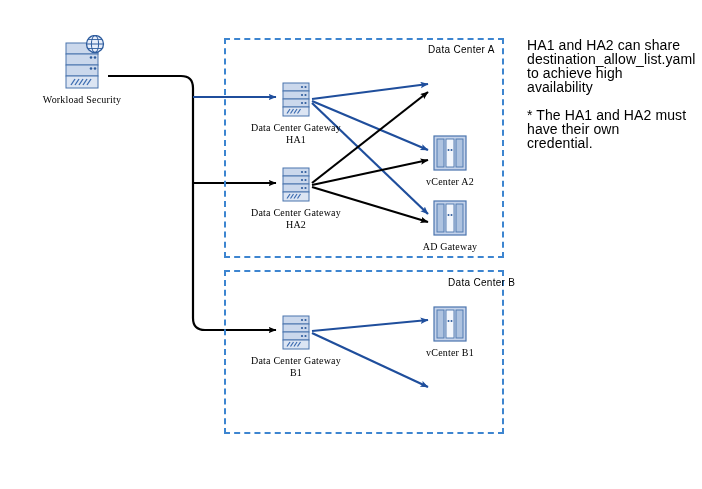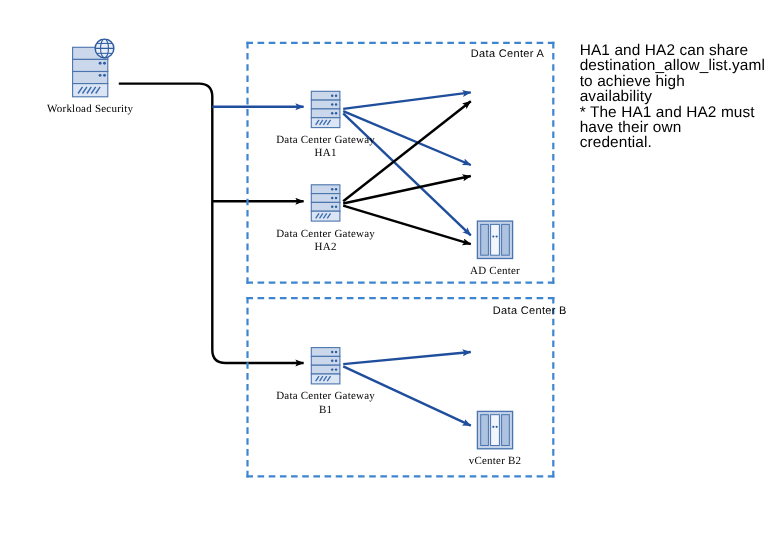--- a/index.html
+++ b/index.html
@@ -60,20 +60,21 @@
   }
   .note {
     position: absolute;
     font-size: 14px;
     line-height: 14px;
     color: #000000;
     width: 160px;
     letter-spacing: 0.1px;
   }
   .note-block + .note-block {
+    margin-top: 14px;
   }
 </style>
 </head>
 <body>
 
 <div id="canvas">
 
   <svg id="wires" viewBox="0 0 702 489">
     <defs>
       <marker id="arrow-blue" markerWidth="9" markerHeight="9" refX="7.5" refY="3.2" orient="auto" markerUnits="userSpaceOnUse">
@@ -209,44 +210,55 @@
         <line x1="16.5" y1="32.5" x2="19.5" y2="28"></line>
       </g>
     </svg>
     <div class="node-label">
       <div>Data Center Gateway</div>
       <div>B1</div>
     </div>
   </div>
 
 
+  <div class="node" style="left:432px; top:133px;">
+    <svg class="node-icon" width="36" height="40" viewBox="0 0 36 40">
+      <rect x="2" y="3" width="32" height="34" fill="#c5d3ea" stroke="#4a74ad" stroke-width="1.2"></rect>
+      <rect x="5" y="6" width="7" height="28" fill="#aec3e0" stroke="#4a74ad" stroke-width="0.9"></rect>
+      <rect x="14" y="6" width="8" height="28" fill="#f2f6fc" stroke="#4a74ad" stroke-width="0.9"></rect>
+      <rect x="24" y="6" width="7" height="28" fill="#aec3e0" stroke="#4a74ad" stroke-width="0.9"></rect>
+      <circle cx="16.5" cy="17" r="1" fill="#2f5d9e"></circle>
+      <circle cx="19.5" cy="17" r="1" fill="#2f5d9e"></circle>
+    </svg>
+    <div class="node-label">vCenter A2</div>
+  </div>
 
   <div class="node" style="left:432px; top:198px;">
     <svg class="node-icon" width="36" height="40" viewBox="0 0 36 40">
       <rect x="2" y="3" width="32" height="34" fill="#c5d3ea" stroke="#4a74ad" stroke-width="1.2"></rect>
       <rect x="5" y="6" width="7" height="28" fill="#aec3e0" stroke="#4a74ad" stroke-width="0.9"></rect>
       <rect x="14" y="6" width="8" height="28" fill="#f2f6fc" stroke="#4a74ad" stroke-width="0.9"></rect>
       <rect x="24" y="6" width="7" height="28" fill="#aec3e0" stroke="#4a74ad" stroke-width="0.9"></rect>
       <circle cx="16.5" cy="17" r="1" fill="#2f5d9e"></circle>
       <circle cx="19.5" cy="17" r="1" fill="#2f5d9e"></circle>
     </svg>
-    <div class="node-label">AD Center</div>
-  </div>
-
-
-  <div class="node" style="left:432px; top:371px;">
+    <div class="node-label">AD Gateway</div>
+  </div>
+
+  <div class="node" style="left:432px; top:304px;">
     <svg class="node-icon" width="36" height="40" viewBox="0 0 36 40">
       <rect x="2" y="3" width="32" height="34" fill="#c5d3ea" stroke="#4a74ad" stroke-width="1.2"></rect>
       <rect x="5" y="6" width="7" height="28" fill="#aec3e0" stroke="#4a74ad" stroke-width="0.9"></rect>
       <rect x="14" y="6" width="8" height="28" fill="#f2f6fc" stroke="#4a74ad" stroke-width="0.9"></rect>
       <rect x="24" y="6" width="7" height="28" fill="#aec3e0" stroke="#4a74ad" stroke-width="0.9"></rect>
       <circle cx="16.5" cy="17" r="1" fill="#2f5d9e"></circle>
       <circle cx="19.5" cy="17" r="1" fill="#2f5d9e"></circle>
     </svg>
-    <div class="node-label">vCenter B2</div>
-  </div>
+    <div class="node-label">vCenter B1</div>
+  </div>
+
 
   <div class="note" style="left:527px; top:38px;">
     <div class="note-block">HA1 and HA2 can share destination_allow_list.yaml to achieve high availability</div>
     <div class="note-block">* The HA1 and HA2 must have their own credential.</div>
   </div>
 
 </div>
 
 </body></html>

